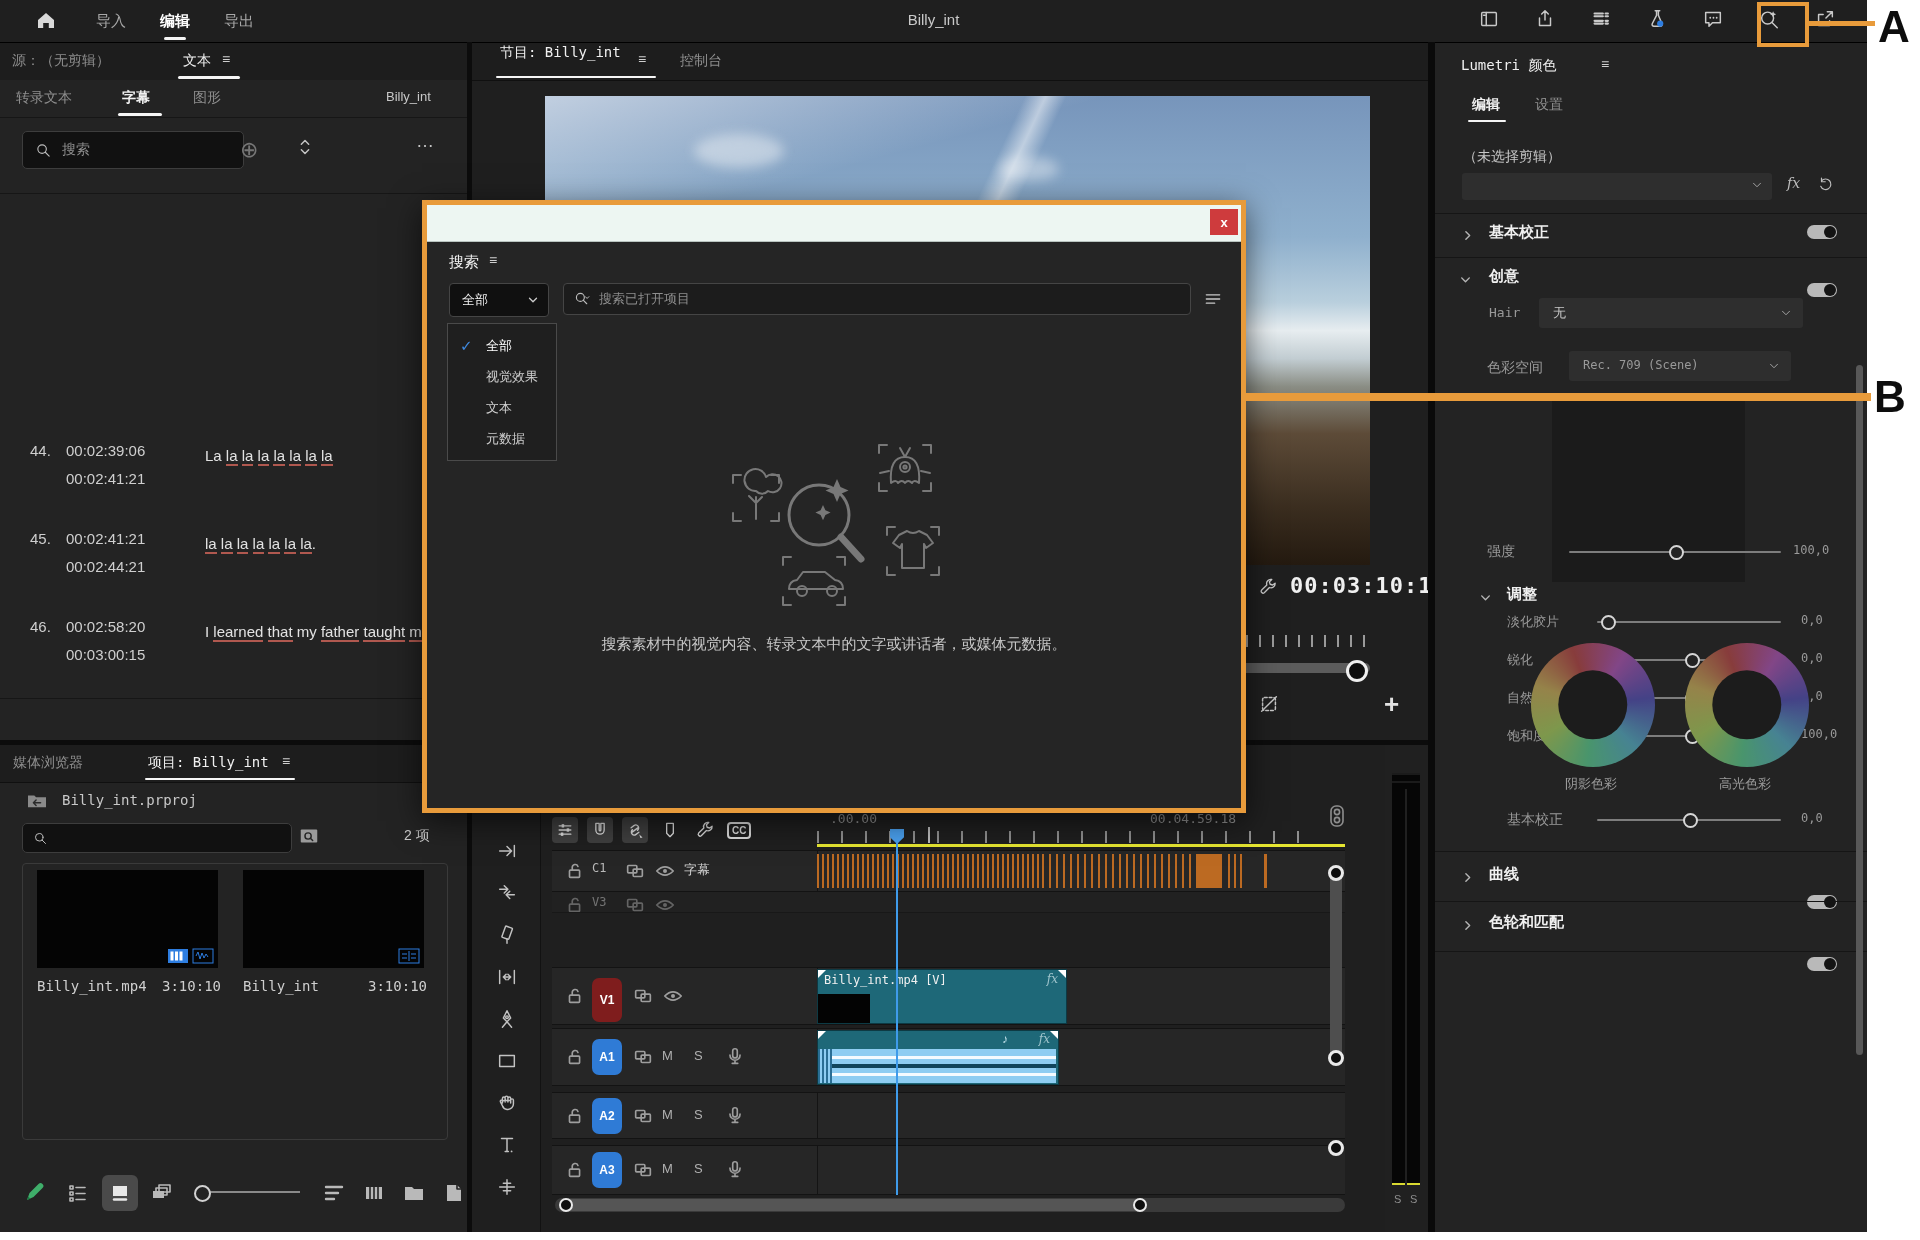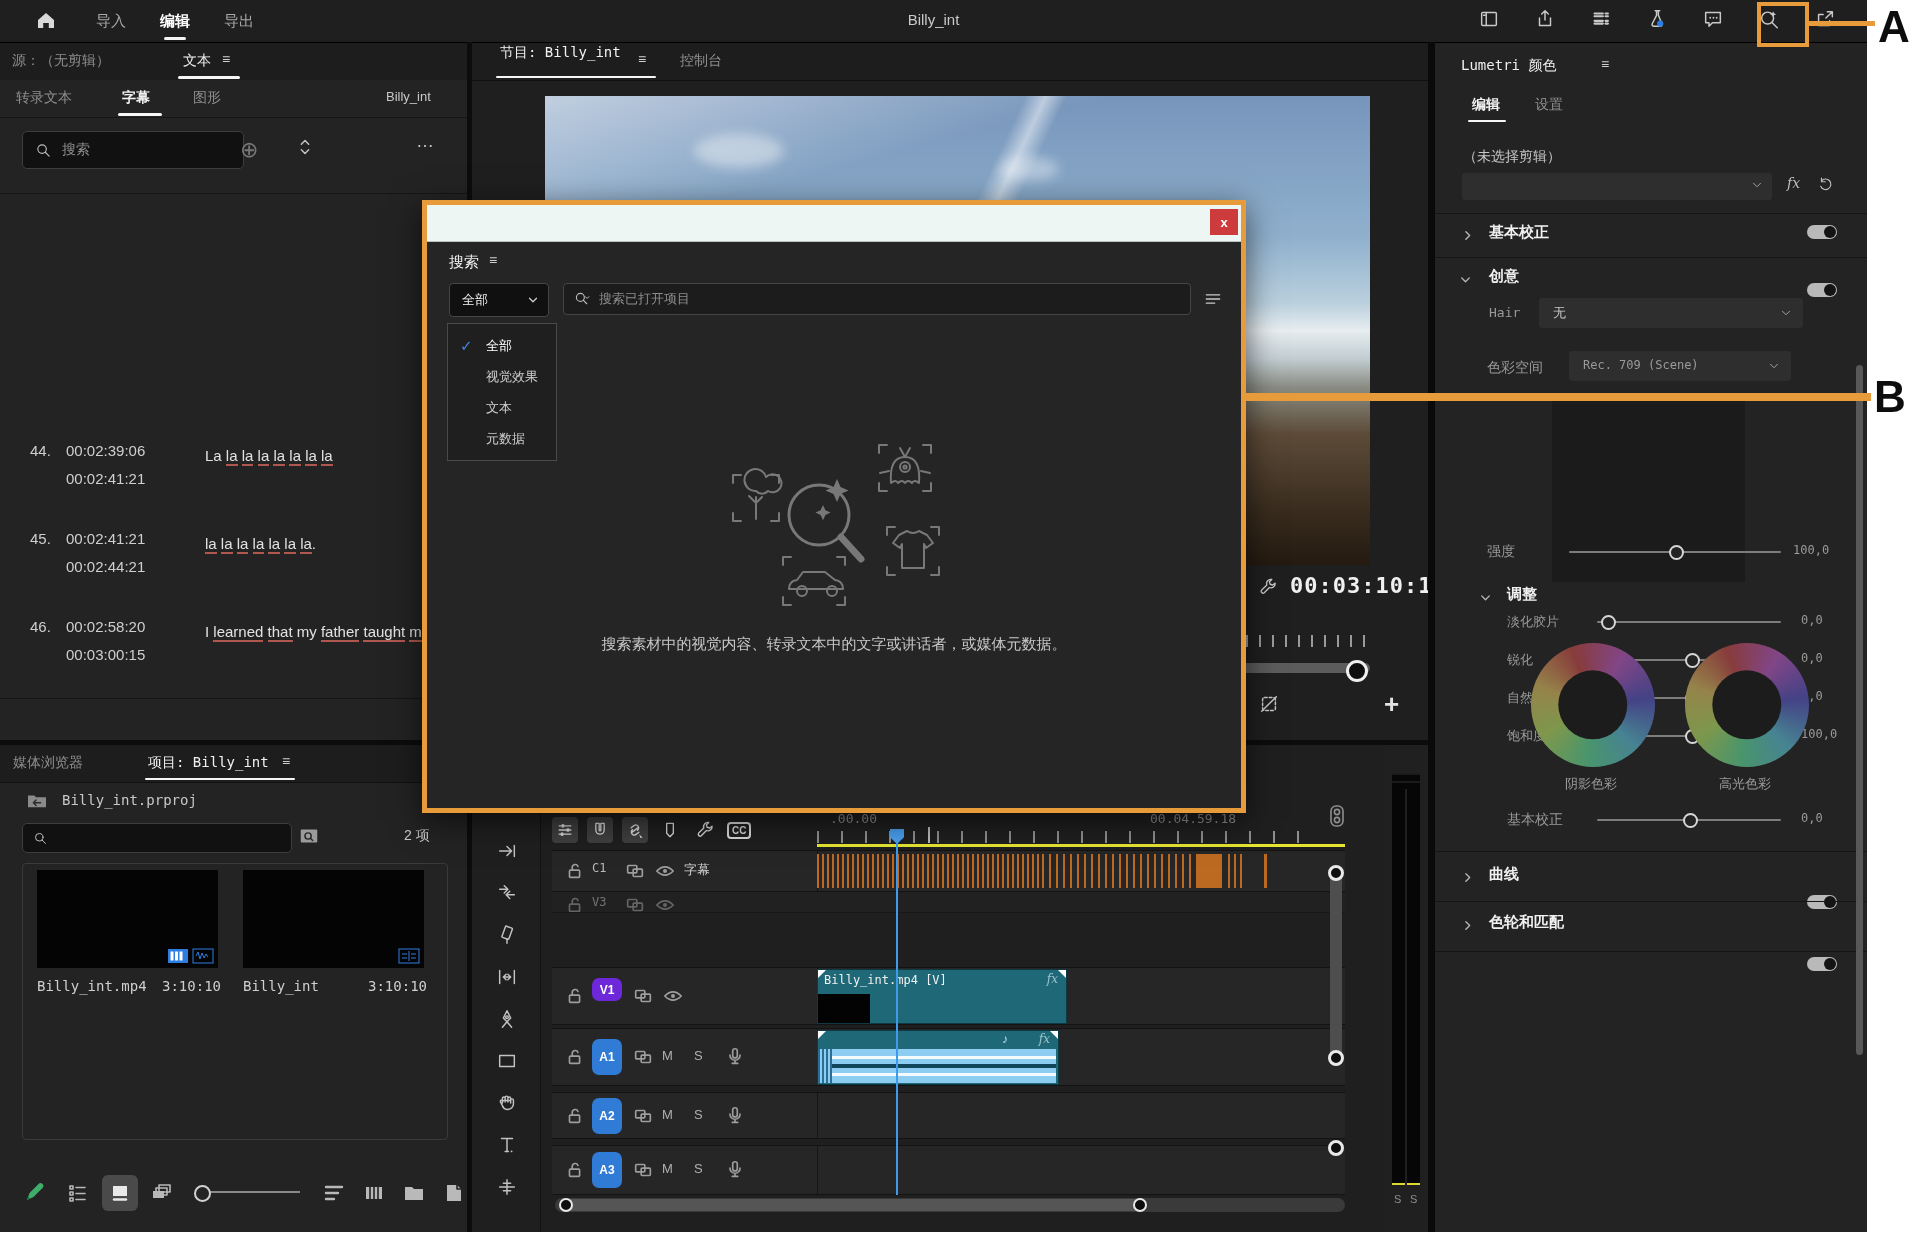--- a/index.html
+++ b/index.html
@@ -479,21 +479,21 @@
               </svg>
             </span>
           </div>
           <div style="position: absolute; left: 80px; top: 222px; width: 793px; height: 56px; background: rgb(38, 38, 38); border-top: 1px solid rgb(19, 19, 19); border-bottom: 1px solid rgb(19, 19, 19);">
             <span style="position: absolute; left: 12px; top: 17px; color: rgb(158, 158, 158);">
               <svg class="icon" width="22" height="22" viewBox="0 0 24 24" style="stroke-width:1.8">
                 <rect x="6" y="11" width="11" height="8" rx="1"></rect>
                 <path d="M9 11 V8 a3.2 3.2 0 0 1 6.2 -1"></path>
               </svg>
             </span>
-            <div class="trkbadge abs" style="position: absolute; left: 40px; top: 10px; width: 30px; height: 23px; background: #6d28d9; color: rgb(255, 255, 255); border-radius: 7px; font-size: 12px; font-weight: bold; display: flex; align-items: center; justify-content: center;">V1</div>
+            <div class="trkbadge abs" style="position: absolute; left: 40px; top: 10px; width: 30px; height: 44px; background: #7f1d1d; color: rgb(255, 255, 255); border-radius: 7px; font-size: 12px; font-weight: bold; display: flex; align-items: center; justify-content: center;">V1</div>
             <span style="position: absolute; left: 80px; top: 17px; color: rgb(158, 158, 158);">
               <svg class="icon" width="22" height="22" viewBox="0 0 24 24" style="stroke-width:1.8">
                 <rect x="4" y="6" width="10" height="8" rx="1"></rect>
                 <rect x="10" y="10" width="10" height="8" rx="1"></rect>
               </svg>
             </span>
             <span style="position: absolute; left: 110px; top: 17px; color: rgb(158, 158, 158);">
               <svg class="icon" width="22" height="22" viewBox="0 0 24 24" style="stroke-width:1.8">
                 <path d="M3 12 q9 -9 18 0 q-9 9 -18 0 z"></path>
                 <circle cx="12" cy="12" r="2.2" fill="#9e9e9e" stroke="none"></circle>

